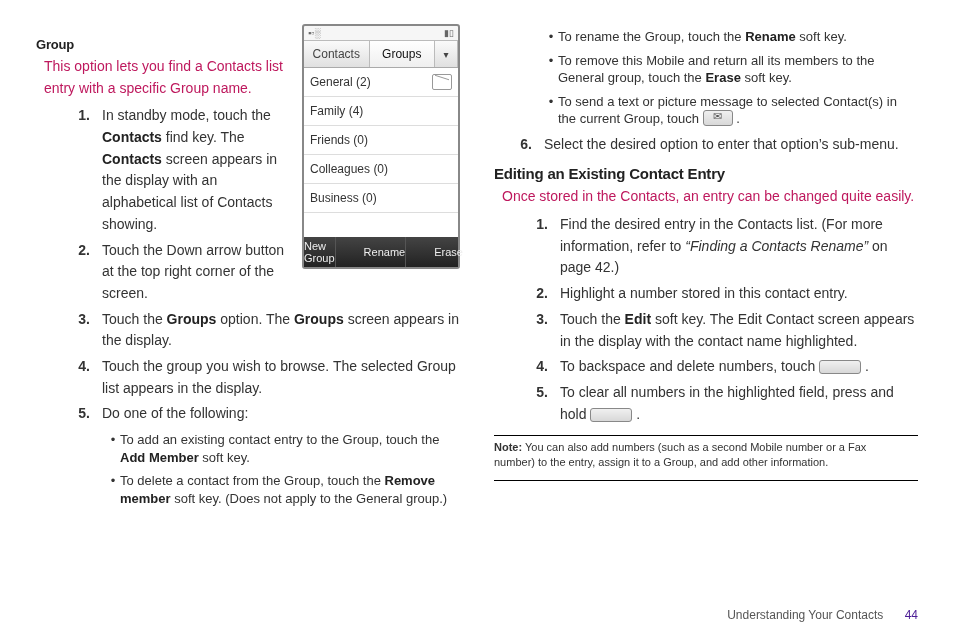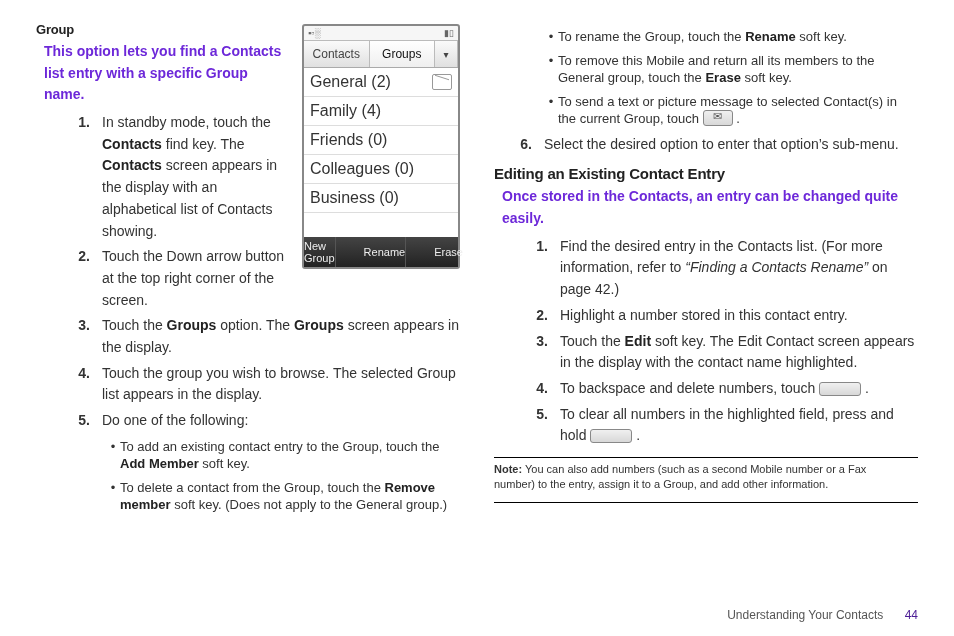--- a/index.html
+++ b/index.html
@@ -22,27 +22,27 @@
   }
   .col {
     flex: 1 1 0;
     min-width: 0;
   }
   .sec-heading {
     font-weight: 900;
     font-size: 13px;
     letter-spacing: -0.2px;
     margin-bottom: 4px;
+    margin-top: 15px;
   }
   .para {
     font-size: 14px;
     line-height: 1.55;
     margin: 0 0 6px 8px;
-    color: #6d28d9;
-    font-weight: bold;
+    color: #be185d;
   }
   .ol, .ul {
     list-style: none;
     padding: 0;
     margin: 0;
   }
   .ol > li {
     display: flex;
     font-size: 14px;
     line-height: 1.55;
@@ -154,21 +154,21 @@
     display: flex;
     flex-direction: column;
   }
   .phone .row {
     height: 28px;
     border-bottom: 1px solid #ddd;
     display: flex;
     align-items: center;
     justify-content: space-between;
     padding: 0 6px;
-    font-size: 16px;
+    font-size: 12px;
     color: #333;
     font-family: "Comic Sans MS", cursive, sans-serif;
   }
   .phone .row .env {
     width: 18px; height: 14px;
     border: 1px solid #999;
     border-radius: 2px;
     position: relative;
     background: #fff;
   }

